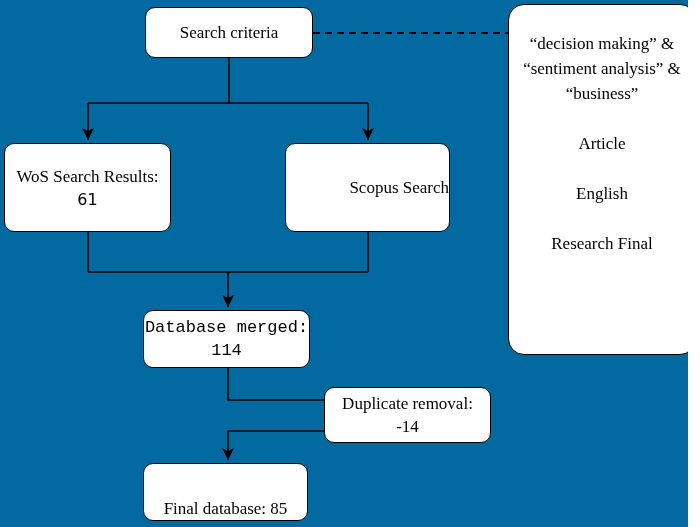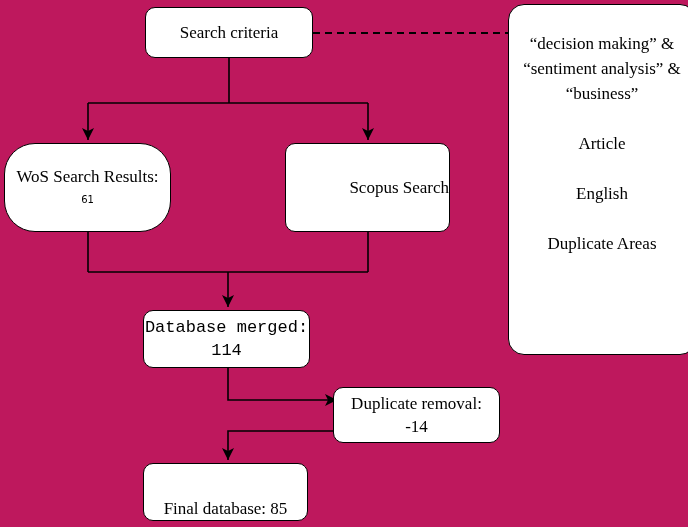--- a/index.html
+++ b/index.html
@@ -1,19 +1,19 @@
 <!DOCTYPE html>
 <html><head>
 <meta charset="utf-8">
 <style>
   html,body{margin:0;padding:0;background:#ffffff;}
   #canvas{
     position:relative;
     width:688px;height:527px;
-    background:#be185d;
+    background:#0369a1;
     font-family:"Liberation Serif", serif;
     color:#000000;
     overflow:hidden;
   }
   #wires{position:absolute;left:0;top:0;width:700px;height:527px;}
   .node{
     position:absolute;
     box-sizing:border-box;
     border:1.6px solid #000000;
     border-radius:10px;
@@ -21,27 +21,27 @@
     display:flex;
     flex-direction:column;
     align-items:center;
     justify-content:center;
     text-align:center;
     font-size:17px;
     line-height:23px;
   }
   .node .num-sans{
     font-family:"DejaVu Sans", sans-serif;
-    font-size:10px;
+    font-size:16px;
   }
   #node-search-criteria{left:145px;top:7px;width:168px;height:51px;}
-  #node-wos{left:4px;top:143px;width:167px;height:89px;border-radius:31px;}
+  #node-wos{left:4px;top:143px;width:167px;height:89px;}
   #node-scopus{left:285px;top:143px;width:165px;height:89px;align-items:flex-end;}
   #node-merged{left:143px;top:310px;width:167px;height:58px;font-family:Liberation Mono, monospace;}
-  #node-duplicate{left:333px;top:387px;width:167px;height:56px;}
+  #node-duplicate{left:324px;top:387px;width:167px;height:56px;}
   #node-final{left:143px;top:463px;width:165px;height:58px;justify-content:flex-end;}
   #criteria-panel{
     position:absolute;
     left:508px;top:4px;width:188px;height:351px;
     box-sizing:border-box;
     border:1.6px solid #000000;
     border-radius:16px;
     background:#ffffff;
     display:flex;
     flex-direction:column;
@@ -86,21 +86,21 @@
   <div class="node" id="node-search-criteria">
     <div>Search criteria</div>
   </div>
 
   <div id="criteria-panel">
     <div class="query-line">“decision making” &amp;</div>
     <div class="query-line">“sentiment analysis” &amp;</div>
     <div class="query-line">“business”</div>
     <div class="panel-item">Article</div>
     <div class="panel-item">English</div>
-    <div class="panel-item">Duplicate Areas</div>
+    <div class="panel-item">Research Final</div>
   </div>
 
   <div class="node" id="node-wos">
     <div>WoS Search Results:</div>
     <div class="num-sans">61</div>
   </div>
 
   <div class="node" id="node-scopus">
     <div>Scopus Search</div>
   </div>

